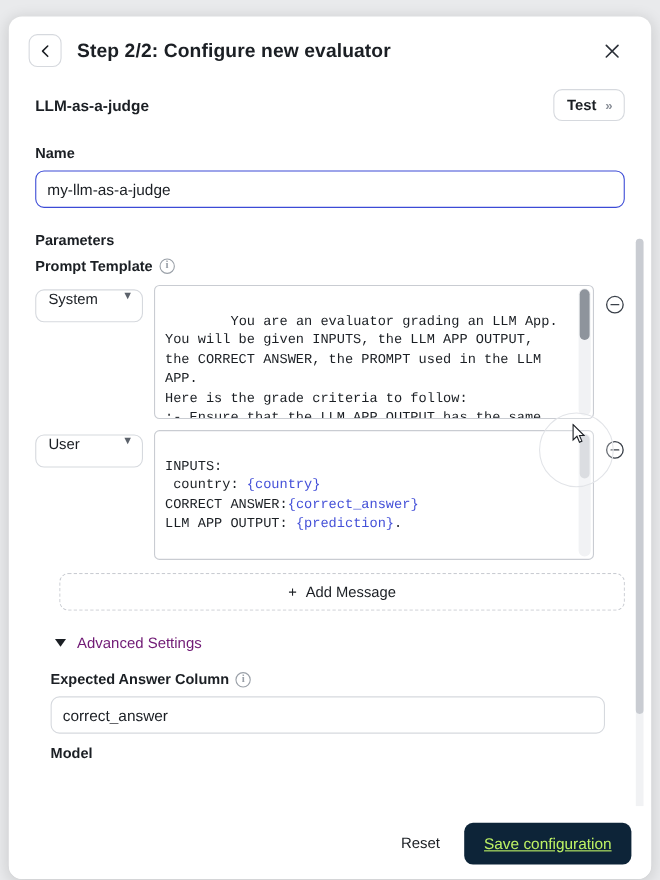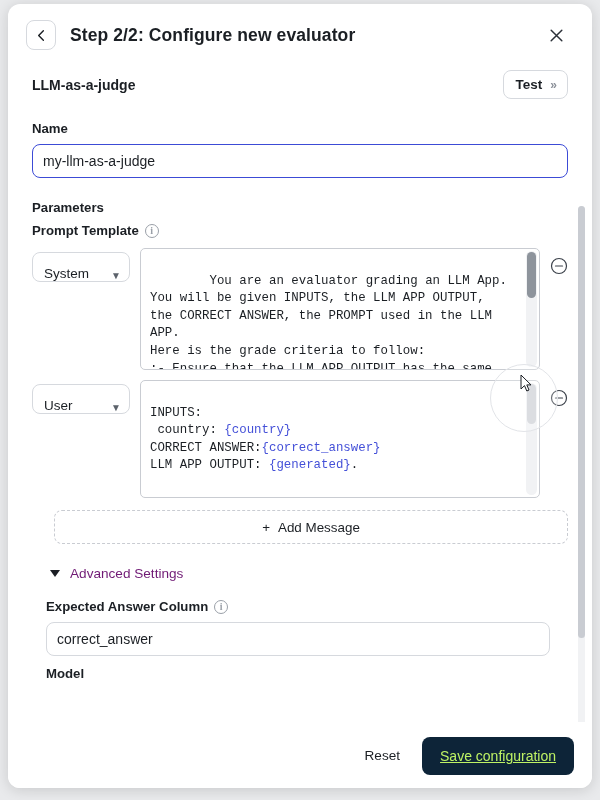--- a/index.html
+++ b/index.html
@@ -7,21 +7,21 @@
     margin: 0;
     padding: 0;
     width: 600px;
     height: 800px;
     background: #e9eaec;
     font-family: "Liberation Sans", sans-serif;
   }
   .modal {
     position: absolute;
     left: 8px;
-    top: 4px;
+    top: 15px;
     width: 584px;
     height: 784px;
     background: #ffffff;
     border-radius: 12px;
     box-shadow: 0 2px 14px rgba(0,0,0,0.14);
     overflow: hidden;
   }
   
   .header {
     display: flex;
@@ -138,21 +138,21 @@
   .role-select {
     width: 98px;
     height: 30px;
     flex: 0 0 auto;
     border: 1px solid #d6d9de;
     border-radius: 8px;
     background: #fff;
     font-size: 13.5px;
     color: #1b1f24;
     padding: 0 8px 0 11px;
-    display: flex; align-items: flex-end; justify-content: space-between;
+    display: flex; align-items: flex-start; justify-content: space-between;
     cursor: pointer;
     margin-top: 4px;
   }
   .role-select .chev { color:#5c626b; font-size: 10px; }
   .code-box {
     flex: 1 1 auto;
     border: 1px solid #c9ccd2;
     border-radius: 5px;
     background: #fff;
     font-family: "Liberation Mono", monospace;
@@ -365,21 +365,21 @@
     
     <div class="msg-row">
       <div class="role-select">
         <span>User</span>
         <span class="chev">▼</span>
       </div>
       <div class="code-box usr">
 <span>INPUTS:</span>
 <span> country: </span><span class="var">{country}</span>
 <span>CORRECT ANSWER:</span><span class="var">{correct_answer}</span>
-<span>LLM APP OUTPUT: </span><span class="var">{generated}</span><span>.</span>
+<span>LLM APP OUTPUT: </span><span class="var">{prediction}</span><span>.</span>
         <div class="inner-scroll usr">
           <div class="thumb"></div>
         </div>
       </div>
       <div class="remove-btn">
         <svg width="18" height="18" viewBox="0 0 18 18">
           <circle cx="9" cy="9" r="7.5" fill="none" stroke="#3b414a" stroke-width="1.2"></circle>
           <path d="M5.5 9 L12.5 9" stroke="#3b414a" stroke-width="1.2" stroke-linecap="round"></path>
         </svg>
       </div>

